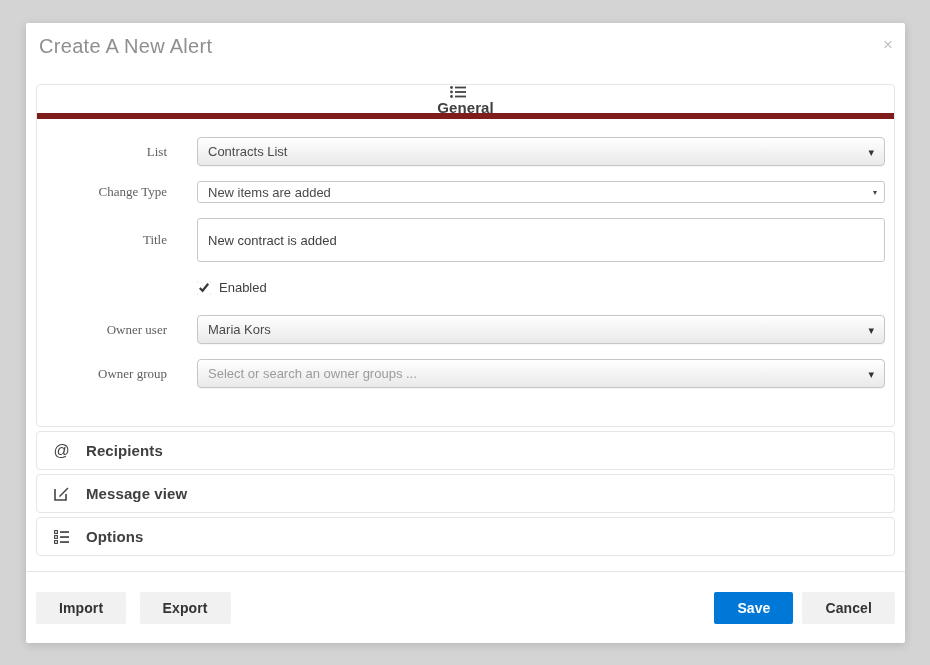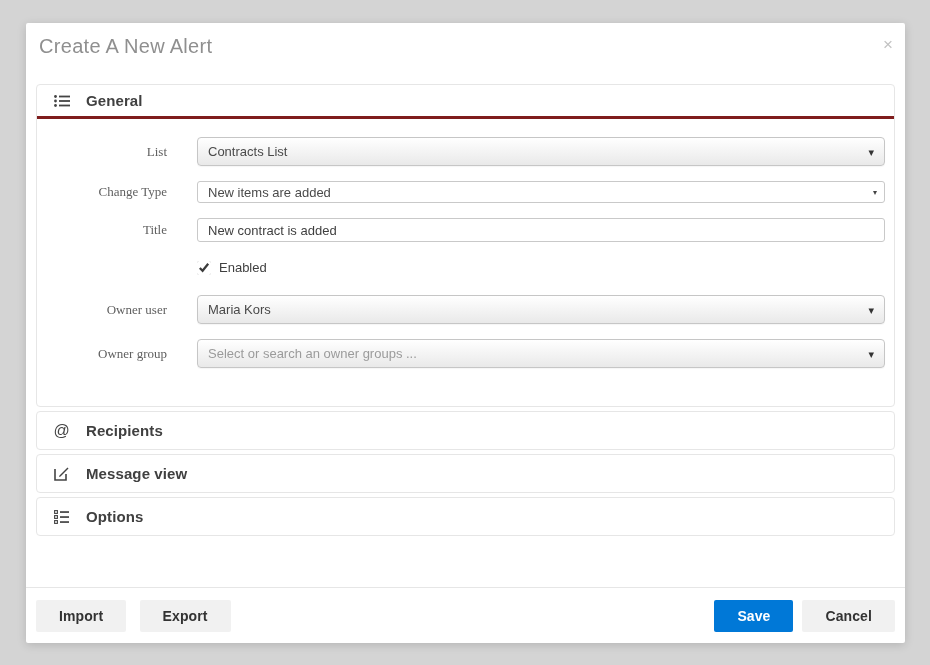--- a/index.html
+++ b/index.html
@@ -48,21 +48,21 @@
     background: #fff;
   }
   .card + .card { margin-top: 4px; }
   .card-header {
     display: flex;
     align-items: center;
     height: 36px;
     padding: 0 16px;
     cursor: pointer;
   }
-  .card.expanded .card-header { border-bottom: 3px solid #7f1d1d; height: 34px; }
+  .card.expanded .card-header { border-bottom: 6px solid #7f1d1d; height: 34px; flex-direction: column; }
   .card-header .sec-icon {
     width: 17px;
     margin-right: 16px;
     color: #444;
     display: inline-flex;
     align-items: center;
     justify-content: center;
     font-size: 16px;
   }
   .card-header .sec-label {
@@ -134,21 +134,21 @@
     position: absolute;
     right: 7px;
     top: 50%;
     transform: translateY(-50%);
     font-size: 8px;
     color: #444;
   }
 
   .text-input {
     width: 100%;
-    height: 24px;
+    height: 44px;
     border: 1px solid #c9c9c9;
     border-radius: 3px;
     padding: 0 10px;
     font-size: 13px;
     color: #3f3f3f;
     font-family: inherit;
     outline: none;
     background: #fff;
   }
 
@@ -164,21 +164,21 @@
     cursor: pointer;
   }
   .checkbox-wrap .cb-label {
     font-size: 13px;
     color: #3f3f3f;
   }
 
   .modal-footer {
     position: absolute;
     left: 0; right: 0; bottom: 0;
-    height: 56px;
+    height: 72px;
     border-top: 1px solid #e6e6e6;
     display: flex;
     align-items: center;
     padding: 0 10px;
   }
   .btn {
     height: 32px;
     padding: 0 23px;
     font-size: 14px;
     font-weight: 700;

